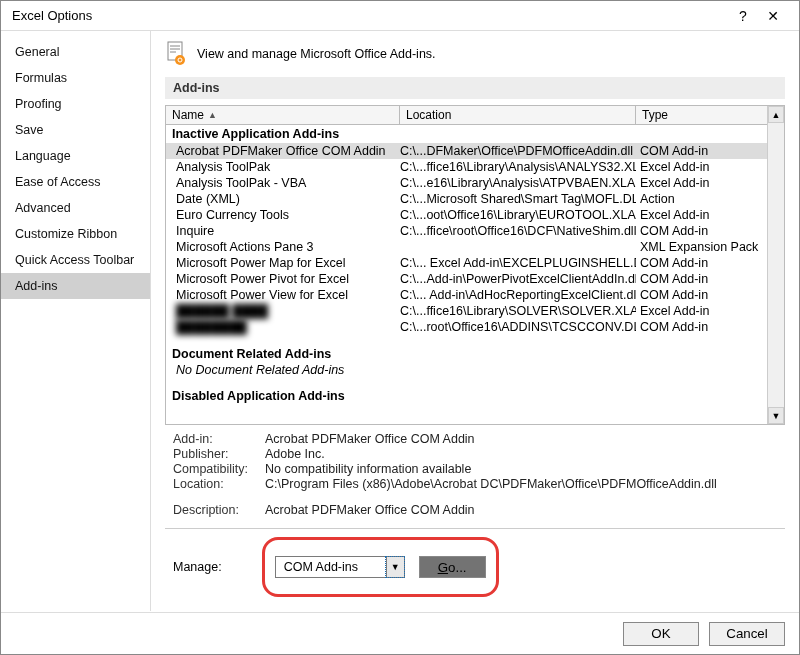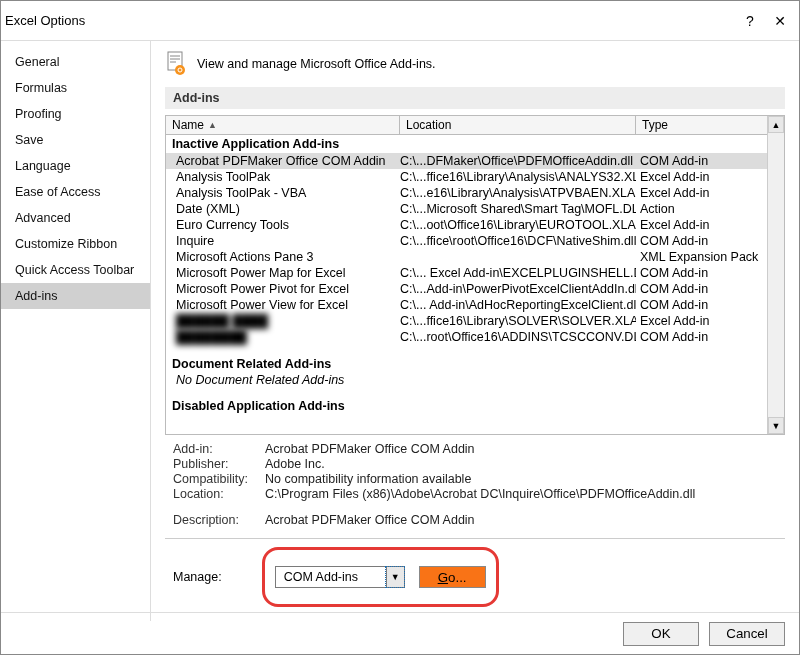--- a/index.html
+++ b/index.html
@@ -1,17 +1,17 @@
 <!DOCTYPE html>
 <html><head>
 <meta charset="utf-8">
 <style>
   * { box-sizing: border-box; margin: 0; padding: 0; }
   body { font-family: "Segoe UI", Tahoma, sans-serif; font-size: 12.5px; color: #000; background: #fff; width: 800px; height: 655px; border: 1px solid #888; position: relative; }
-  .titlebar { height: 40px; display:flex; align-items:center; padding: 0 4px; border-bottom: 1px solid #ddd;}
+  .titlebar { height: 30px; display:flex; align-items:center; padding: 0 11px; border-bottom: 1px solid #ddd;}
   .titlebar .title { flex:1; font-size:13px; }
   .titlebar .help-icon, .titlebar .close-icon { width:30px; text-align:center; font-size:14px; cursor:pointer;}
   .main { display:flex; height: 580px; }
   .sidebar { width: 150px; border-right:1px solid #ddd; padding:8px 0;}
   .sidebar .item { padding: 6px 14px; cursor:pointer; color:#111; }
   .sidebar .item.selected { background:#d0d0d0;}
   .content { flex:1; padding: 10px 14px 0 14px; display:flex; flex-direction:column;}
   .header-row { display:flex; align-items:center; gap:10px; margin-bottom:10px;}
   .header-icon { width:22px; height:26px; }
   .section-title { background:#ededed; padding:4px 8px; font-weight:600; color:#333; margin-bottom:6px;}
@@ -35,21 +35,21 @@
   .details{ margin-top:6px; padding-left:8px;}
   .details .drow{ display:flex; margin:1px 0;}
   .details .dlabel{ width:92px; color:#333;}
   .details .dval{ flex:1; color:#222;}
   .divider{ border-top:1px solid #ccc; margin:10px 0 8px 0;}
   .manage-row{ display:flex; align-items:center; padding-left:8px;}
   .highlight-box{ border:3px solid #e53935; border-radius:16px; padding:16px 10px; display:flex; align-items:center; gap:14px; margin-left:40px;}
   .dropdown{ display:flex; align-items:center; border:1px solid #7a7a7a; height:22px;}
   .dropdown .dd-text{ padding:0 8px; width:110px;}
   .dropdown .dd-btn{ width:18px; height:100%; background:#e8e8e8; border-left:1px solid #7a7a7a; display:flex; align-items:center; justify-content:center; font-size:9px; outline:1px dotted #1a6fb5;}
-  .go-btn{ border:1px solid #888; background:#f97316; padding:2px 18px; height:22px; cursor:pointer;}
+  .go-btn{ border:1px solid #888; background:#737373; padding:2px 18px; height:22px; cursor:pointer;}
   .go-btn u{text-decoration:underline;}
   .footer{ position:absolute; bottom:0; left:0; right:0; height:42px; border-top:1px solid #ddd; display:flex; justify-content:flex-end; align-items:center; gap:10px; padding:12px 14px;}
   .footer button{ width:76px; height:24px; border:1px solid #888; background:#f0f0f0; cursor:pointer;}
 </style>
 </head>
 <body>
 
 <div class="titlebar">
   <span class="title">Excel Options</span>
   <span class="help-icon">?</span>
@@ -175,21 +175,21 @@
       <div class="drow">
           <span class="dlabel">Publisher:</span>
           <span class="dval">Adobe Inc.</span>
         </div>
       <div class="drow">
           <span class="dlabel">Compatibility:</span>
           <span class="dval">No compatibility information available</span>
         </div>
       <div class="drow">
           <span class="dlabel">Location:</span>
-          <span class="dval">C:\Program Files (x86)\Adobe\Acrobat DC\Inquire\Office\PDFMOfficeAddin.dll</span>
+          <span class="dval">C:\Program Files (x86)\Adobe\Acrobat DC\PDFMaker\Office\PDFMOfficeAddin.dll</span>
         </div>
       <div class="drow" style="margin-top:12px">
           <span class="dlabel">Description:</span>
           <span class="dval">Acrobat PDFMaker Office COM Addin</span>
         </div>
     </div>
 
     <div class="divider"></div>
 
     <div class="manage-row">

